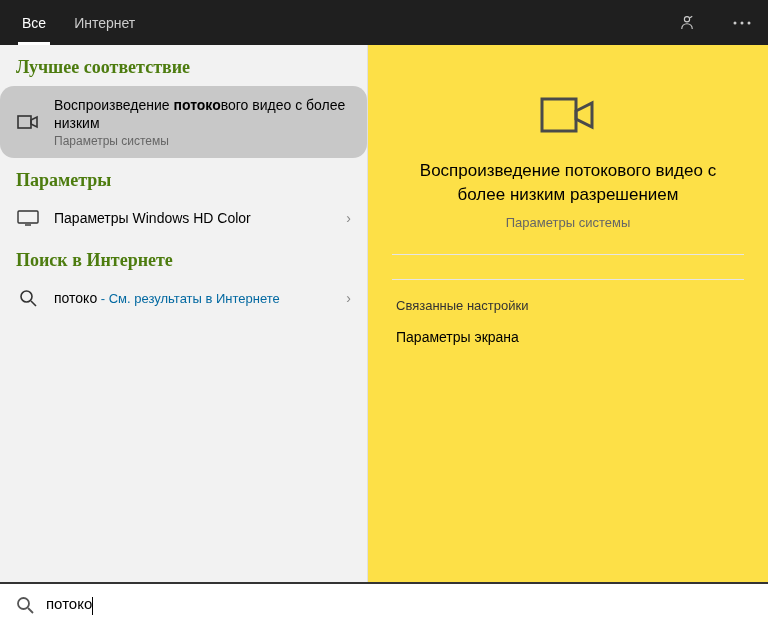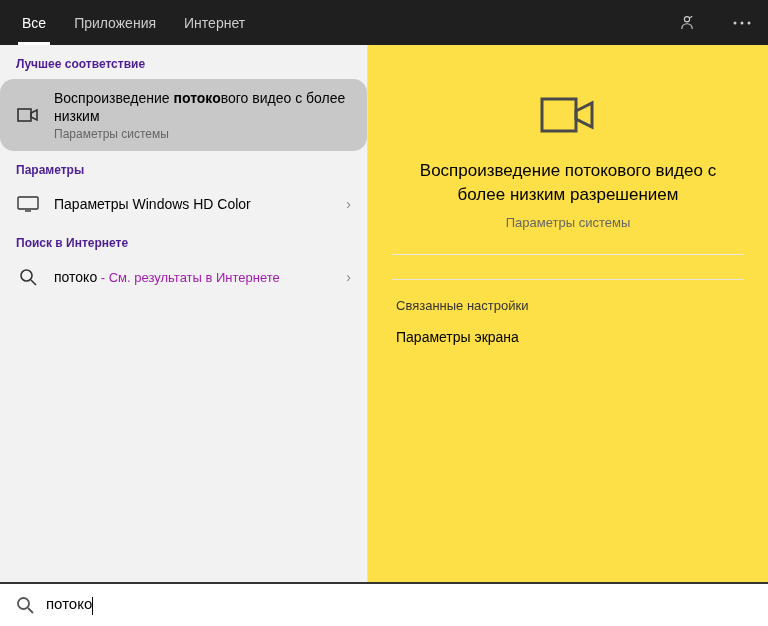--- a/index.html
+++ b/index.html
@@ -7,29 +7,29 @@
 .header { height: 45px; background: #1f1f1f; display: flex; align-items: center; padding: 0 8px; gap: 19px; }
 .tabs { display: flex; height: 100%; }
 .tab { color: #ccc; font-size: 14px; padding: 0 14px; display: flex; align-items: center; cursor: pointer; position: relative; }
 .tab.active { color: #fff; }
 .tab.active::after { content: ""; position: absolute; bottom: 0; left: 10px; right: 10px; height: 3px; background: #fff; }
 .tab-chevron { margin-left: 4px; font-size: 10px; }
 .header-spacer { flex: 1; }
 .header-icon { width: 36px; height: 36px; display: flex; align-items: center; justify-content: center; color: #ccc; cursor: pointer; font-size: 16px; }
 .content { flex: 1; display: flex; overflow: hidden; }
 .left { width: 368px; background: #f2f2f2; border-right: 1px solid #e0e0e0; overflow-y: auto; }
-.section-header { font-size: 12px; font-weight: 600; color: #4c1d95; padding: 12px 16px 8px; }
+.section-header { font-size: 18px; font-weight: 600; color: #4d7c0f; padding: 12px 16px 8px; font-family: Liberation Serif, serif; }
 .result-item { display: flex; align-items: center; padding: 10px 16px; cursor: pointer; position: relative; border-radius: 14px; }
 .result-item.selected { background: #c8c8c8; }
 .result-icon { width: 24px; display: flex; align-items: center; justify-content: center; margin-right: 14px; flex-shrink: 0; }
 .result-body { flex: 1; min-width: 0; }
 .result-title { font-size: 14px; color: #000; line-height: 1.3; }
 .result-title b { font-weight: 600; }
 .result-sub { font-size: 12px; color: #666; margin-top: 2px; }
-.result-tail { color: #a21caf; font-size: 13px; }
+.result-tail { color: #0369a1; font-size: 13px; }
 .chevron-right { color: #888; font-size: 14px; margin-left: 8px; }
 .right { flex: 1; background: #fde047; display: flex; flex-direction: column; padding: 30px 24px 0; }
 .preview-icon { display: flex; justify-content: center; margin: 20px 0 24px; }
 .preview-title { font-size: 17px; color: #000; text-align: center; line-height: 1.4; padding: 0 20px; }
 .preview-sub { font-size: 13px; color: #666; text-align: center; margin-top: 8px; }
 .divider { height: 1px; background: #e5e5e5; margin-top: 24px; }
 .action-row { display: flex; align-items: center; padding: 16px 4px; cursor: pointer; font-size: 14px; color: #000; }
 .action-icon { width: 24px; margin-right: 14px; display: flex; justify-content: center; }
 .related-header { font-size: 13px; font-weight: 400; color: #333; padding: 18px 4px 8px; }
 .related-item { font-size: 14px; color: #000; padding: 8px 4px; cursor: pointer; }
@@ -40,23 +40,20 @@
 @keyframes blink { 50% { opacity: 0; } }
 svg { display: block; }
 </style>
 </head>
 <body>
 
 <div class="header">
   <div class="tabs">
     <div class="tab active">
         <span>Все</span>
-      </div>
-    <div class="tab">
-        <span>Приложения</span>
       </div>
     <div class="tab">
         <span>Интернет</span>
       </div>
   </div>
   <div class="header-spacer"></div>
   <div class="header-icon">
     <svg width="18" height="18" viewBox="0 0 24 24" fill="none" stroke="currentColor" stroke-width="1.5">
         <circle cx="12" cy="7" r="3.5"></circle>
         <path d="M5 20c0-4 3-7 7-7s7 3 7 7"></path>

